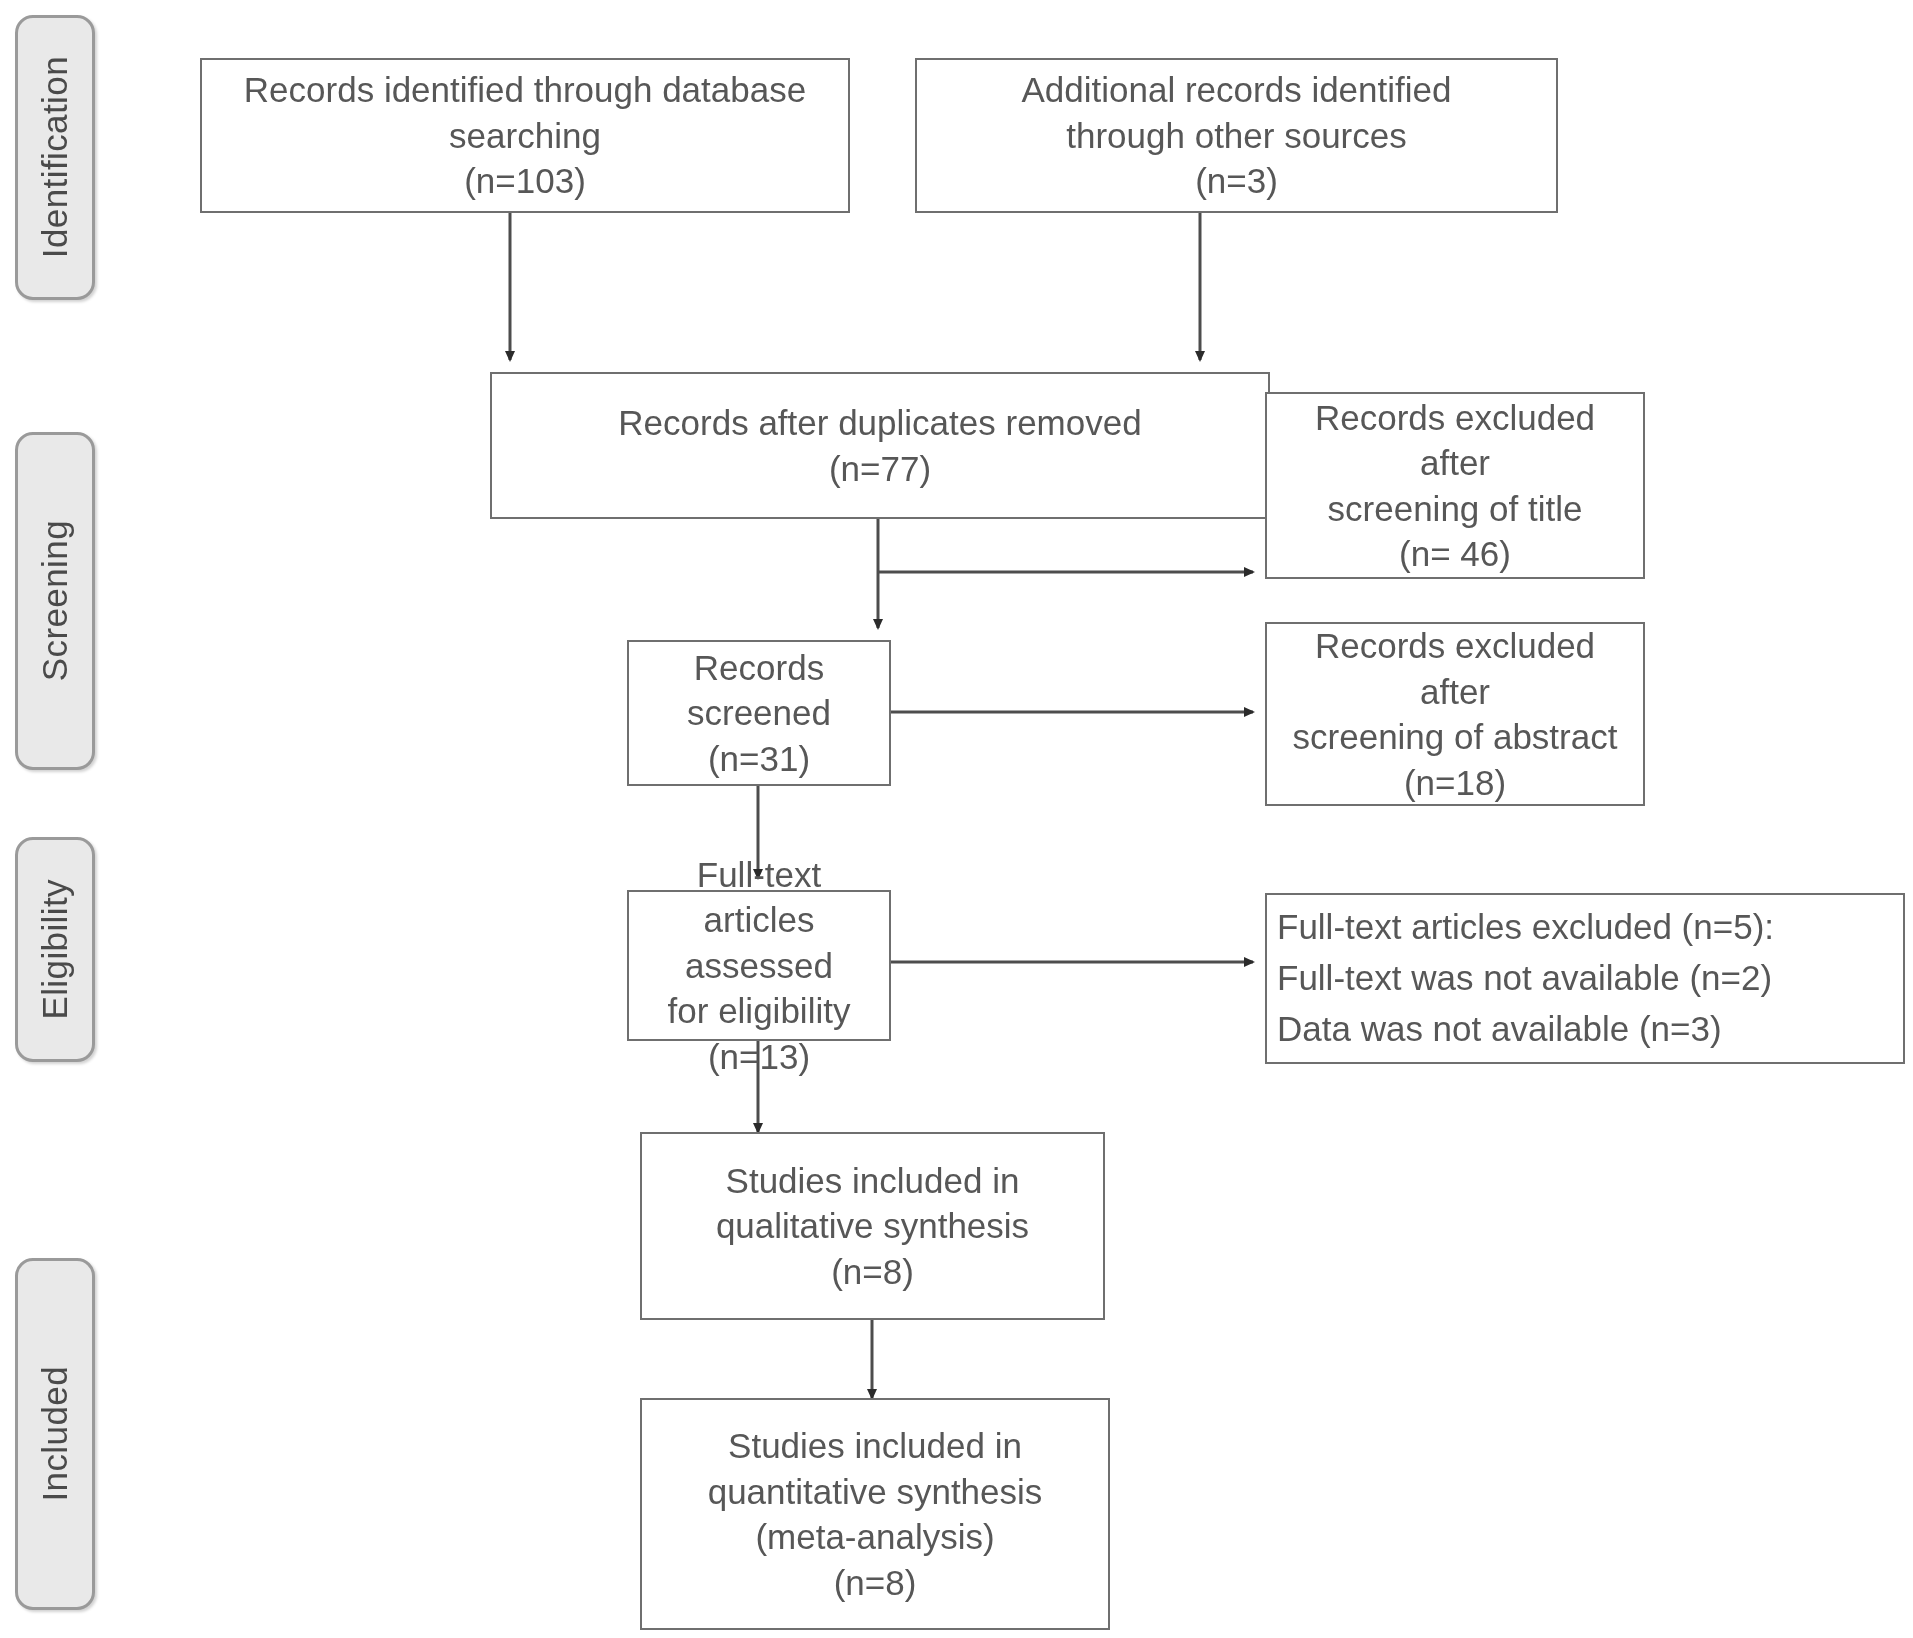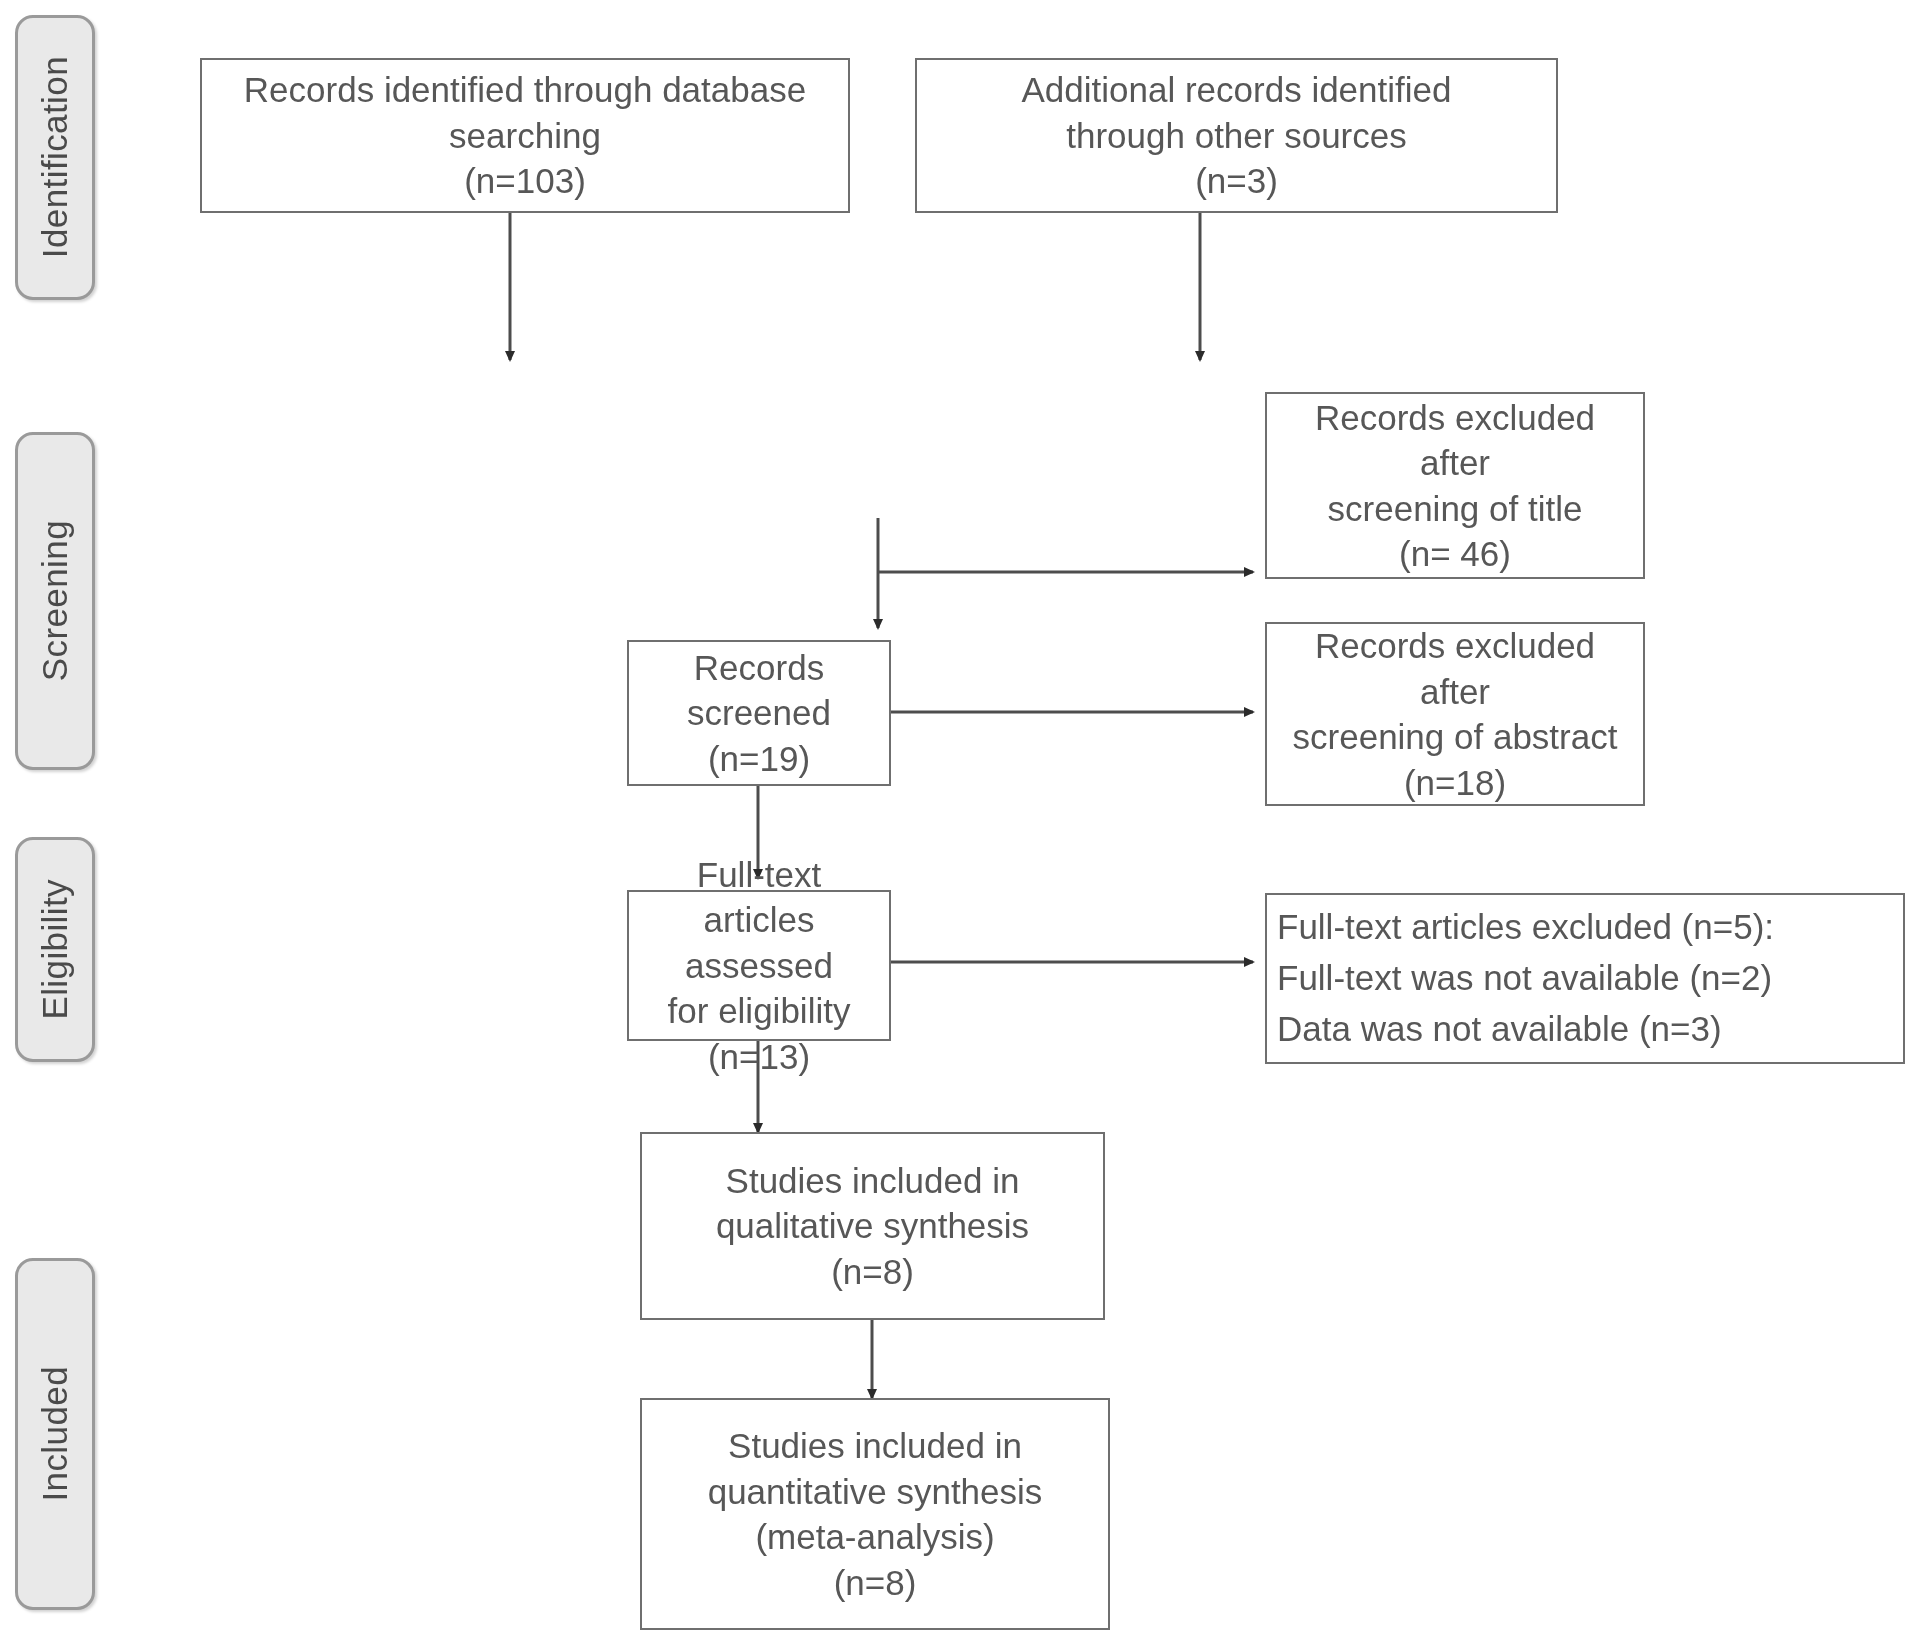--- a/index.html
+++ b/index.html
@@ -127,30 +127,34 @@
 searching
 (n=103)</span>
   </div>
 
   <div class="flow-box" style="left:915px; top:58px; width:643px; height:155px;">
     <span class="box-text">Additional records identified
 through other sources
 (n=3)</span>
   </div>
 
+  <div class="flow-box" style="left:490px; top:372px; width:780px; height:147px;">
+    <span class="box-text">Records after duplicates removed
+(n=77)</span>
+  </div>
 
   <div class="flow-box" style="left:1265px; top:392px; width:380px; height:187px;">
     <span class="box-text">Records excluded after
 screening of title
 (n= 46)</span>
   </div>
 
   <div class="flow-box" style="left:627px; top:640px; width:264px; height:146px;">
     <span class="box-text">Records screened
-(n=19)</span>
+(n=31)</span>
   </div>
 
   <div class="flow-box" style="left:1265px; top:622px; width:380px; height:184px;">
     <span class="box-text">Records excluded after
 screening of abstract
 (n=18)</span>
   </div>
 
   <div class="flow-box" style="left:627px; top:890px; width:264px; height:151px;">
     <span class="box-text">Full-text articles assessed

